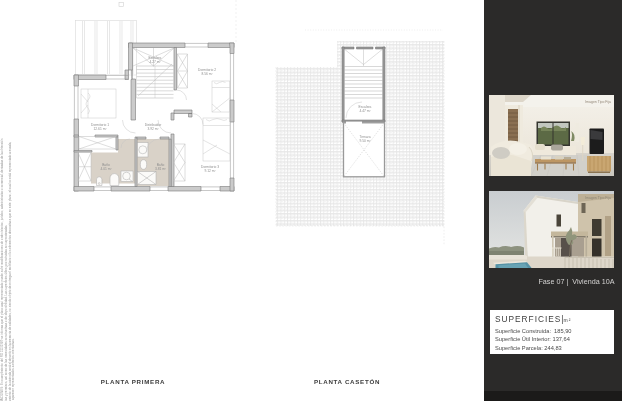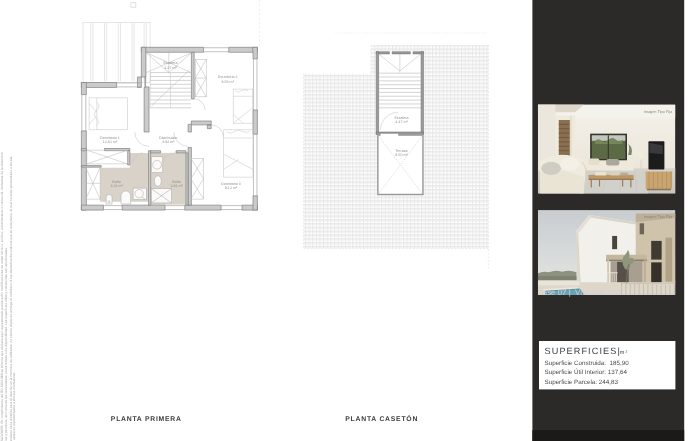--- a/index.html
+++ b/index.html
@@ -366,21 +366,21 @@
   <path d="M76,66.5 h49" stroke="#c4bdad" stroke-width="0.8"></path>
 
   <path d="M4,71.8 L36,69.8 L39,71.3 L6,73.5 z" fill="#ebe6db"></path>
 
   <path d="M6.5,73.3 L38,71.2 L43,77.5 L6.5,77.5 z" fill="#5592a6"></path>
   <path d="M9.5,74.2 L36,72.4 L39.5,77.5 L9.5,77.5 z" fill="#68a3b4"></path>
 
   <text x="122" y="7.5" text-anchor="end" font-size="3.5" fill="#8d8576" font-family="Liberation Sans, sans-serif">Imagen Tipo Fija</text>
 </svg>
 
-<div class="abs" style="left:489px;top:261px;width:125.5px;text-align:left;font-size:7.2px;color:#d4d3d2;">Fase 07 |&nbsp; Vivienda 10A</div>
+<div class="abs" style="left:489px;top:277px;width:125.5px;text-align:right;font-size:7.2px;color:#d4d3d2;">Fase 07 |&nbsp; Vivienda 10A</div>
 
 <div class="abs" style="left:490px;top:310px;width:123.5px;height:44px;background:#ffffff;">
   <div style="margin:4px 0 0 5px;font-size:8.3px;letter-spacing:1.0px;color:#3d3d3d;">SUPERFICIES<span style="letter-spacing:0">|</span><span style="font-size:5px;">m²</span></div>
   <div style="margin:2.5px 0 0 5px;font-size:5.7px;color:#4a4a4a;line-height:8.5px;">
     Superficie Construida:&nbsp; 185,90<br>
     Superficie Útil Interior: 137,64<br>
     Superficie Parcela: 244,83
   </div>
 </div>
 

